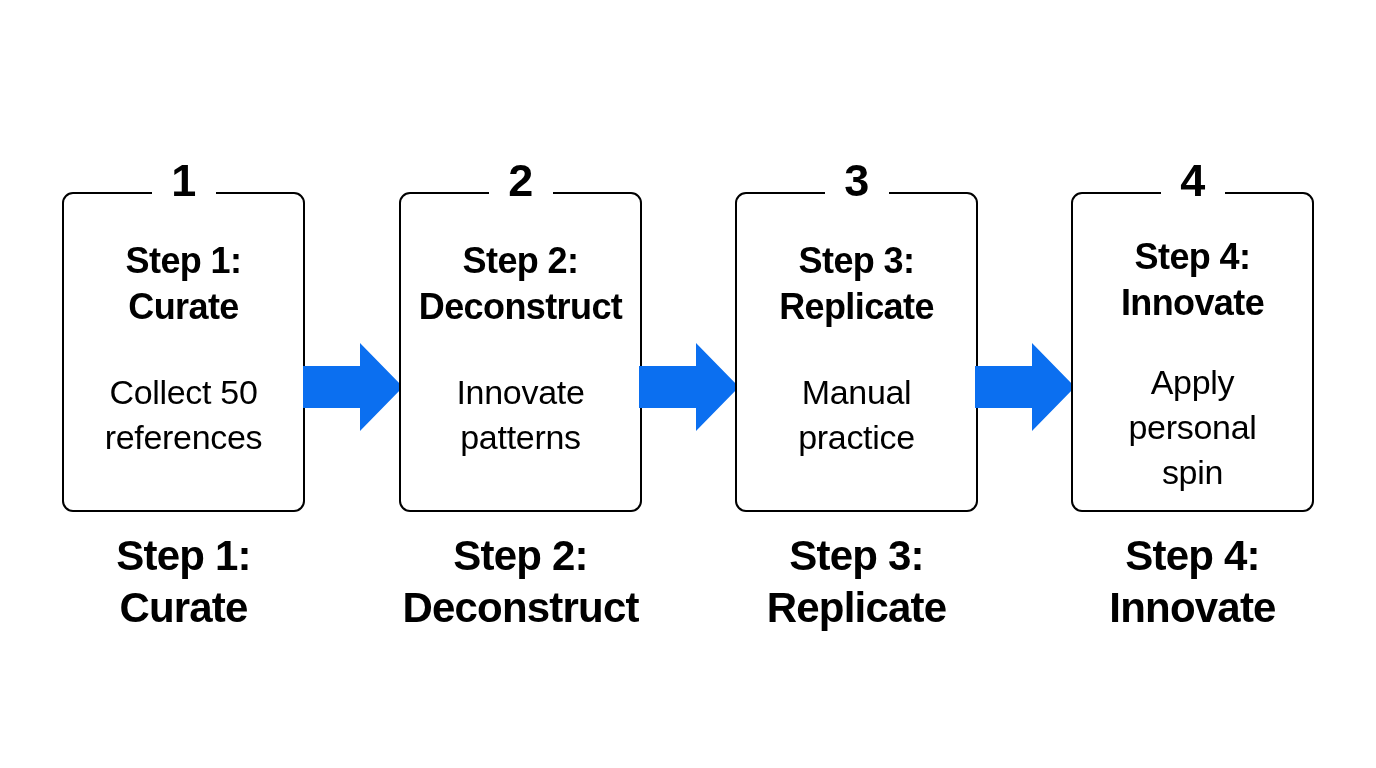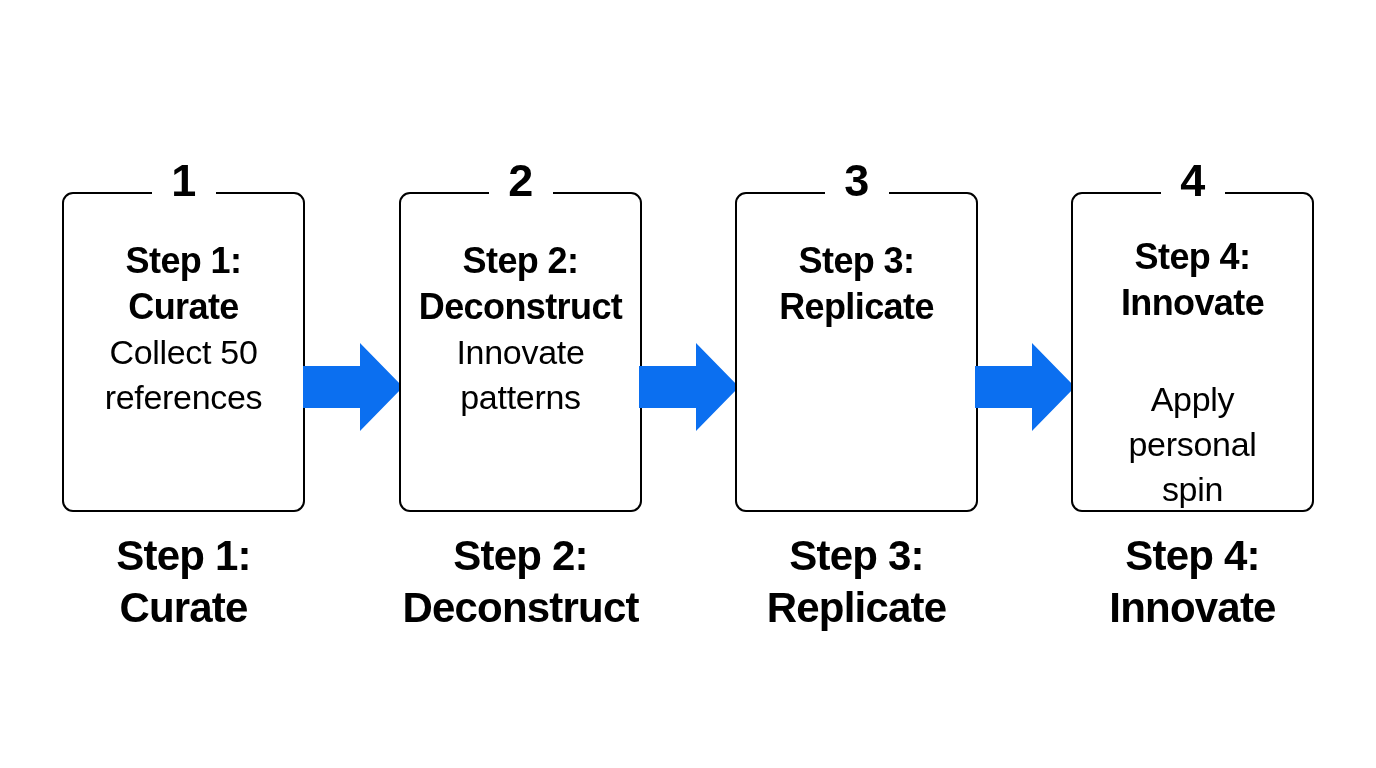--- a/index.html
+++ b/index.html
@@ -96,30 +96,31 @@
   .step-title {
     font-size: 36px;
     font-weight: 700;
     line-height: 46px;
     letter-spacing: -0.6px;
     color: #000000;
     white-space: pre-line;
   }
 
   .step-desc {
+    margin-top: 40px;
     font-size: 34px;
     font-weight: 400;
     line-height: 45px;
     letter-spacing: -0.3px;
     color: #000000;
     white-space: pre-line;
   }
 
   .step-4 .step-content { top: 42px; }
-  .step-4 .step-desc { margin-top: 51px; }
+  .step-4 .step-desc { margin-top: 34px; }
 
   
   .step-caption {
     position: absolute;
     top: 338px;
     left: -22px;
     width: 287px;
     text-align: center;
     font-size: 42px;
     font-weight: 700;
@@ -190,20 +191,22 @@
     </div>
 
     <div class="step step-3">
       <div class="step-box">
         <div class="border-gap"></div>
       </div>
       <div class="step-number">3</div>
       <div class="step-content">
         <div class="step-title">Step 3:
 Replicate</div>
+        <div class="step-desc">Manual
+practice</div>
       </div>
       <div class="step-caption">Step 3:
 Replicate</div>
     </div>
 
     <div class="arrow arrow-3">
       <svg viewBox="0 0 100 88" xmlns="http://www.w3.org/2000/svg" aria-hidden="true">
         <polygon points="0,23 57,23 57,0 100,44 57,88 57,65 0,65" fill="#0b6ff0"></polygon>
       </svg>
     </div>

